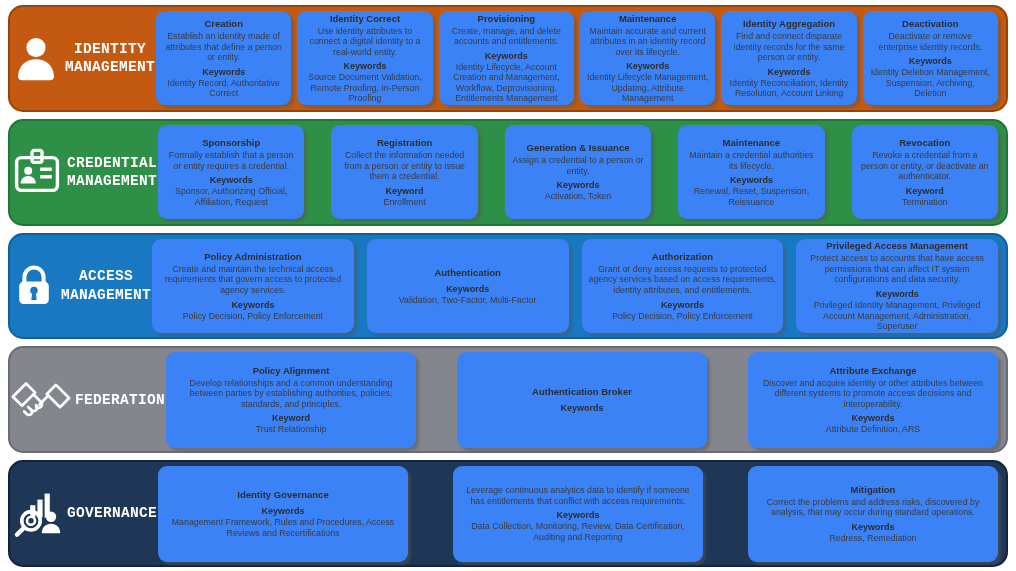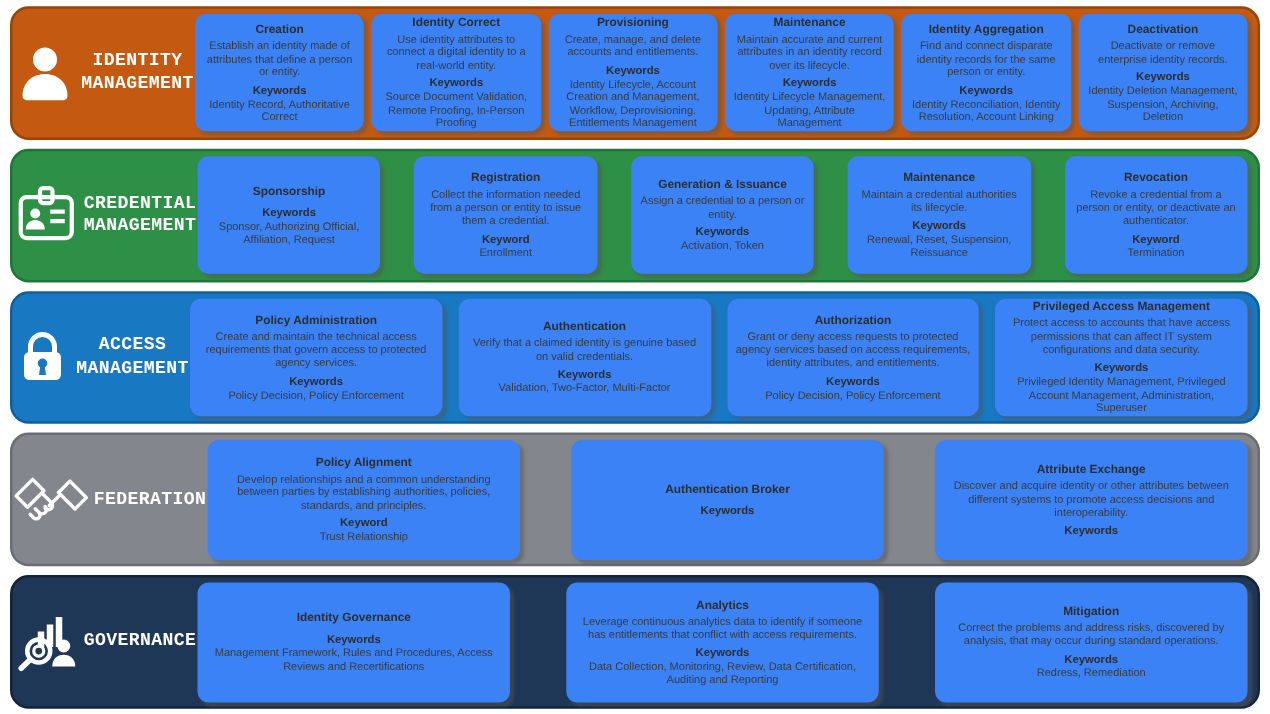--- a/index.html
+++ b/index.html
@@ -91,20 +91,21 @@
           <line x1="14.6" y1="10.6" x2="20.4" y2="10.6"></line>
           <line x1="14.6" y1="14.4" x2="20.4" y2="14.4"></line>
         </svg>
       </span>
       <span class="band-label-text">CREDENTIAL
 MANAGEMENT</span>
     </div>
     <div class="cards">
       <div class="card">
         <div class="card-title">Sponsorship</div>
+        <div class="card-desc">Formally establish that a person or entity requires a credential.</div>
         <div class="card-kw-label">Keywords</div>
         <div class="card-kw">Sponsor, Authorizing Official, Affiliation, Request</div>
       </div>
       <div class="card">
         <div class="card-title">Registration</div>
         <div class="card-desc">Collect the information needed from a person or entity to issue them a credential.</div>
         <div class="card-kw-label">Keyword</div>
         <div class="card-kw">Enrollment</div>
       </div>
       <div class="card">
@@ -143,21 +144,20 @@
     </div>
     <div class="cards">
       <div class="card">
         <div class="card-title">Policy Administration</div>
         <div class="card-desc">Create and maintain the technical access requirements that govern access to protected agency services.</div>
         <div class="card-kw-label">Keywords</div>
         <div class="card-kw">Policy Decision, Policy Enforcement</div>
       </div>
       <div class="card">
         <div class="card-title">Authentication</div>
-        <div class="card-desc">Verify that a claimed identity is genuine based on valid credentials.</div>
         <div class="card-kw-label">Keywords</div>
         <div class="card-kw">Validation, Two-Factor, Multi-Factor</div>
       </div>
       <div class="card">
         <div class="card-title">Authorization</div>
         <div class="card-desc">Grant or deny access requests to protected agency services based on access requirements, identity attributes, and entitlements.</div>
         <div class="card-kw-label">Keywords</div>
         <div class="card-kw">Policy Decision, Policy Enforcement</div>
       </div>
       <div class="card">
@@ -191,20 +191,21 @@
         <div class="card-kw">Trust Relationship</div>
       </div>
       <div class="card">
         <div class="card-title">Authentication Broker</div>
         <div class="card-kw-label">Keywords</div>
       </div>
       <div class="card">
         <div class="card-title">Attribute Exchange</div>
         <div class="card-desc">Discover and acquire identity or other attributes between different systems to promote access decisions and interoperability.</div>
         <div class="card-kw-label">Keywords</div>
+        <div class="card-kw">Attribute Definition, ARS</div>
       </div>
     </div>
   </section>
 
   <section class="band band-governance" style="background: rgb(31, 55, 86); border-color: rgb(19, 35, 59);">
     <div class="band-label">
       <span class="icon-box">
         <svg width="54" height="48" viewBox="0 0 26 24">
           <rect x="9.6" y="7.6" width="2.6" height="6.2" fill="#fff"></rect>
           <rect x="13.2" y="4.8" width="2.6" height="9" fill="#fff"></rect>
@@ -218,21 +219,20 @@
       </span>
       <span class="band-label-text">GOVERNANCE</span>
     </div>
     <div class="cards">
       <div class="card">
         <div class="card-title">Identity Governance</div>
         <div class="card-kw-label">Keywords</div>
         <div class="card-kw">Management Framework, Rules and Procedures, Access Reviews and Recertifications</div>
       </div>
       <div class="card">
-        <div class="card-title">Analytics</div>
         <div class="card-desc">Leverage continuous analytics data to identify if someone has entitlements that conflict with access requirements.</div>
         <div class="card-kw-label">Keywords</div>
         <div class="card-kw">Data Collection, Monitoring, Review, Data Certification, Auditing and Reporting</div>
       </div>
       <div class="card">
         <div class="card-title">Mitigation</div>
         <div class="card-desc">Correct the problems and address risks, discovered by analysis, that may occur during standard operations.</div>
         <div class="card-kw-label">Keywords</div>
         <div class="card-kw">Redress, Remediation</div>
       </div>

